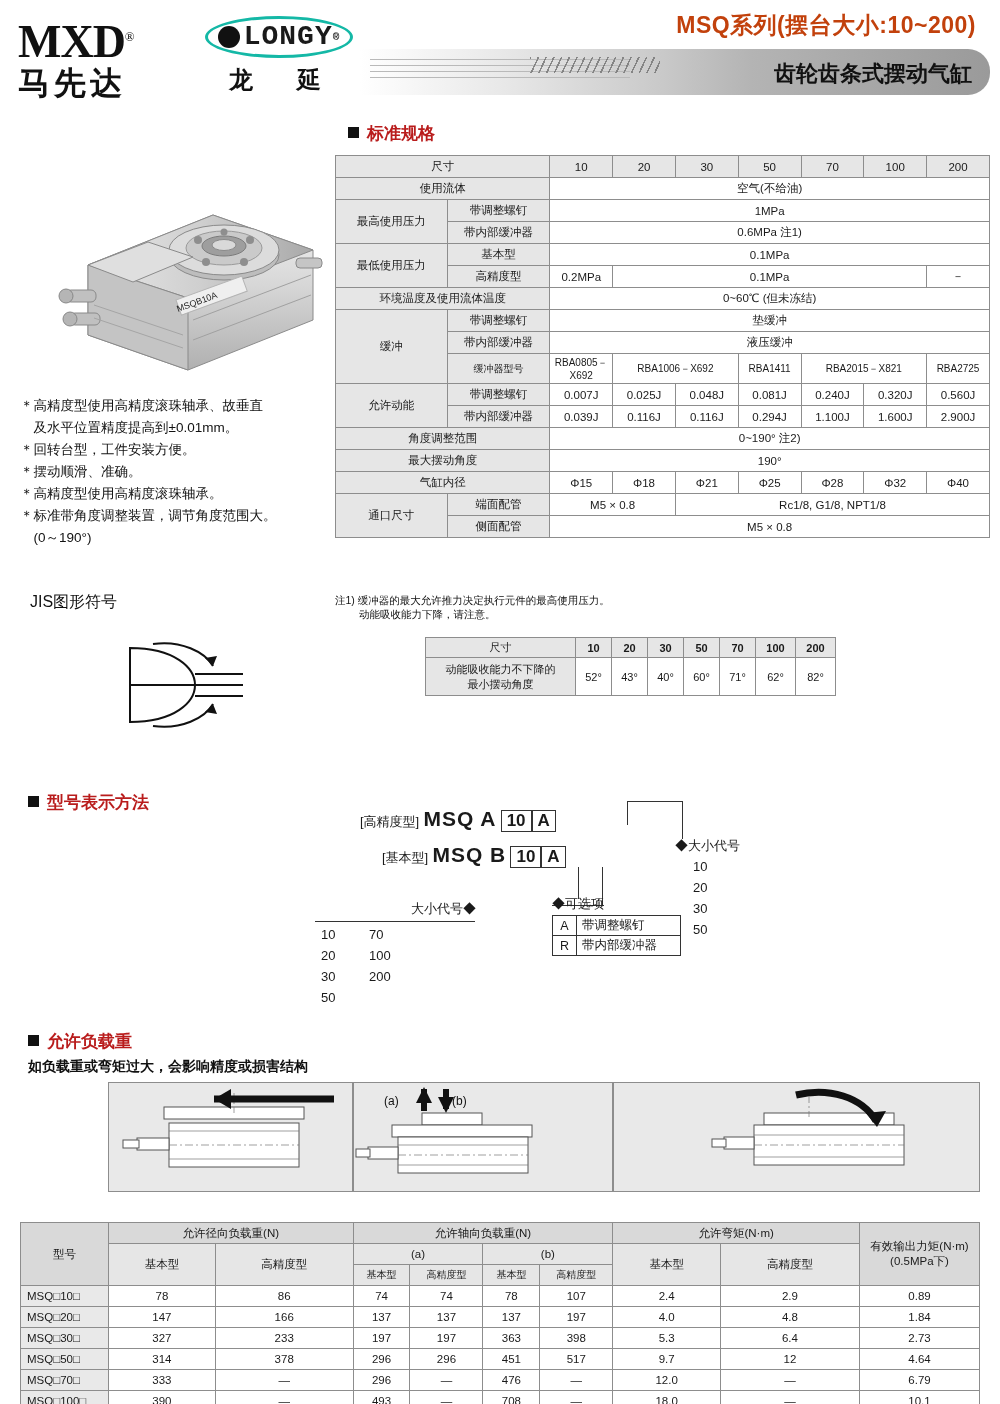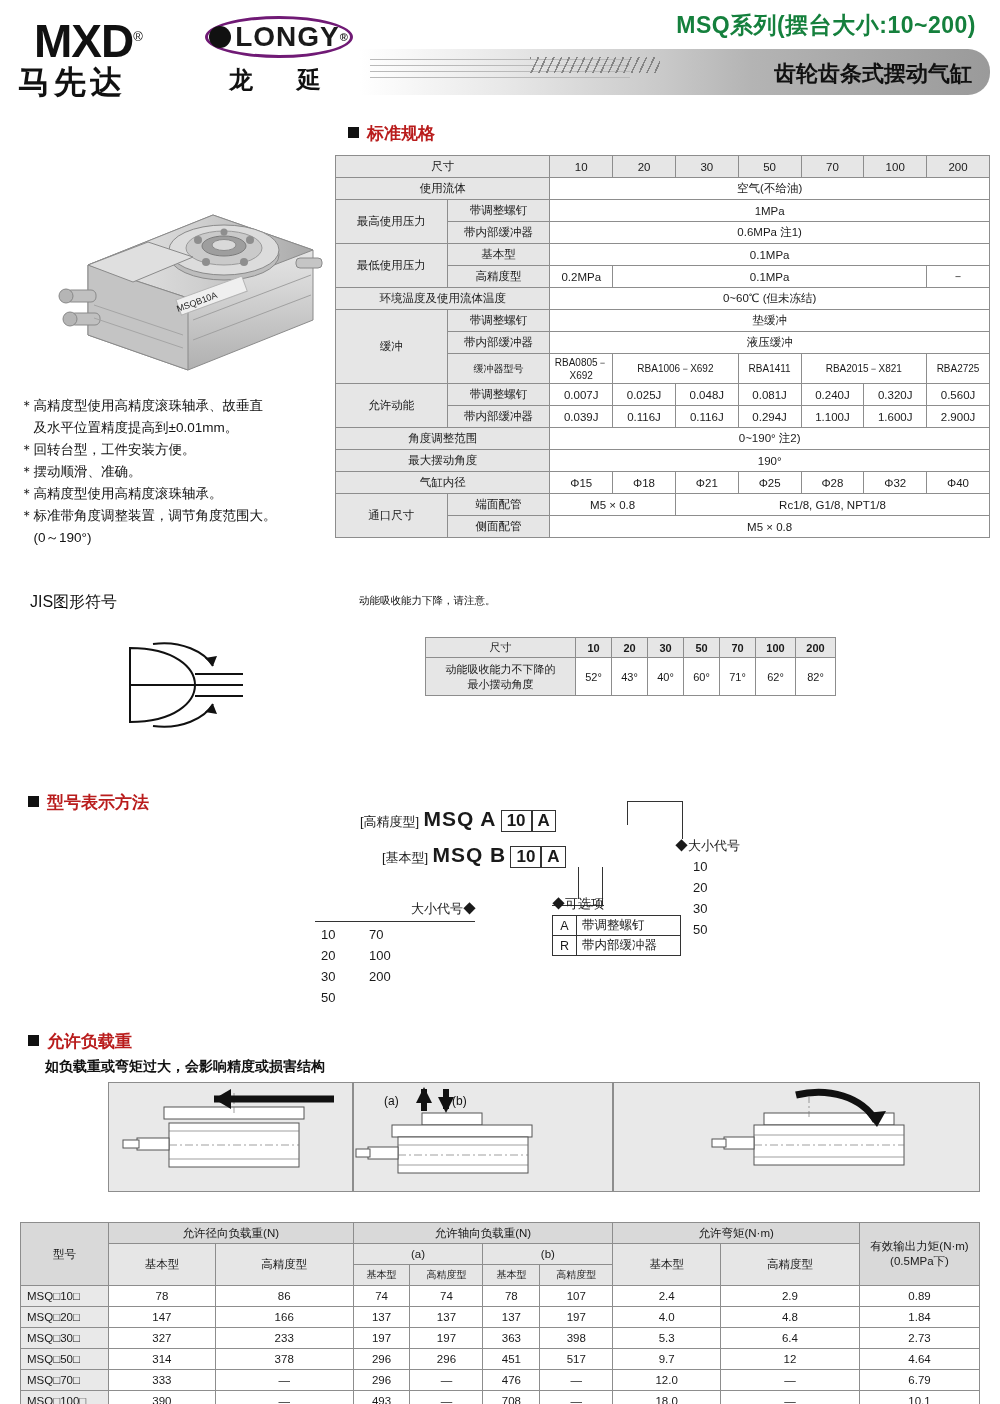--- a/index.html
+++ b/index.html
@@ -8,43 +8,43 @@
     width:1000px; height:1404px; position:relative;
     background:#ffffff;
     font-family:"Liberation Sans", sans-serif;
     color:#1a1a1a;
     font-size:12px;
   }
   
   .header { position:absolute; left:0; top:0; width:1000px; height:108px; }
   .logo-mxd { position:absolute; left:18px; top:14px; width:170px; }
   .logo-mxd .en {
-    font-family:Liberation Sans, sans-serif;
-    font-weight:bold; font-size:46px; letter-spacing:-1px; line-height:46px; color:#111;margin-left:16px;
+    font-family:Liberation Serif, serif;
+    font-weight:bold; font-size:46px; letter-spacing:-1px; line-height:46px; color:#111;
   }
   .logo-mxd .cn {
     font-weight:bold; font-size:32px; letter-spacing:4px; line-height:32px; color:#111; margin-top:2px;
   }
   .logo-mxd .reg { font-size:13px; vertical-align:super; font-weight:normal;}
   .logo-longy { position:absolute; left:205px; top:16px; width:150px; text-align:center; }
   .logo-longy .oval {
-    border:3px solid #701a75; border-radius:50%/50%;
+    border:3px solid #14b8a6; border-radius:50%/50%;
     width:148px; height:42px; line-height:36px;
-    font-family:Liberation Sans, sans-serif; font-weight:bold; font-size:28px; letter-spacing:1px;
+    font-family:Liberation Mono, monospace; font-weight:bold; font-size:28px; letter-spacing:1px;
     display:flex; align-items:center; justify-content:center;
   }
   .logo-longy .oval .circle {
     display:inline-block; width:22px;height:22px;border-radius:50%;
     background:#111; margin-right:4px;
   }
   .logo-longy .cn { font-weight:bold; font-size:24px; letter-spacing:10px; margin-top:6px; color:#111;}
   .logo-longy .reg { font-size:11px; vertical-align:super;}
   .title-block { position:absolute; left:360px; top:10px; width:630px; height:92px; }
   .title-main {
-    text-align:right; font-weight:bold; font-size:23px; color:#15803d; letter-spacing:0.5px;
+    text-align:right; font-weight:bold; font-size:23px; color:#c2410c; letter-spacing:0.5px;
     padding-right:14px;
   }
   .title-bar {
     position:relative; margin-top:8px; height:44px;
   }
   .title-bar .grad {
     position:absolute; left:0; top:0; width:100%; height:46px;
     background:linear-gradient(to right,#ffffff 0%,#e9e9e9 22%,#c9c9c9 48%,#b4b4b4 62%,#9a9a9a 100%);
     border-radius:0 22px 22px 0;
   }
@@ -91,21 +91,21 @@
     display:inline-block; border:1px solid #333; padding:0 5px; min-width:22px; text-align:center;
     font-size:17px; font-weight:bold; background:#fff;
   }
   .mbig { font-size:21px; font-weight:bold; letter-spacing:1px;}
   .sizelist { position:absolute; font-size:13px; line-height:21px;}
   .opt-table { position:absolute; font-size:12.5px;}
   .opt-table td { border:1px solid #333; padding:1px 5px; height:19px;}
   .lead { position:absolute; background:#333;}
   
   .sec3 { position:absolute; left:28px; top:1030px;}
-  .sec3-sub { position:absolute; left:28px; top:1058px; font-size:14px; font-weight:bold; color:#111;margin-left:17px;}
+  .sec3-sub { position:absolute; left:28px; top:1058px; font-size:14px; font-weight:bold; color:#111;}
   .figrow { position:absolute; left:20px; top:1082px; width:960px; height:110px; }
   .figcell { position:absolute; top:0; height:110px; border:1px solid #8d8d8d; background:#e9e9e9;}
   .load { position:absolute; left:20px; top:1222px; width:960px; font-size:11.5px;}
   .load td, .load th { border:1px solid #8d8d8d; text-align:center; height:21px; padding:1px 2px; font-weight:normal;}
   .load .hd { background:#d9d9d9; }
   .load .hd2 { background:#e6e6e6; }
   .load .rl { background:#e9e9e9; text-align:left; padding-left:6px;}
   svg { display:block; }
 </style>
 </head>
@@ -320,20 +320,21 @@
     <td colspan="5">Rc1/8, G1/8, NPT1/8</td>
   </tr>
   <tr>
     <td class="lbl">侧面配管</td>
     <td colspan="7">M5 × 0.8</td>
   </tr>
 </tbody>
   </table>
 
 <div class="foot-notes">
+  <div>注1) 缓冲器的最大允许推力决定执行元件的最高使用压力。</div>
   <div>　　 动能吸收能力下降，请注意。</div>
 </div>
 
 <table class="mini">
   <tbody>
       <tr>
     <td class="lbl" style="width:150px">尺寸</td>
     <td class="hd" style="width:36px">10</td>
     <td class="hd" style="width:36px">20</td>
     <td class="hd" style="width:36px">30</td>

